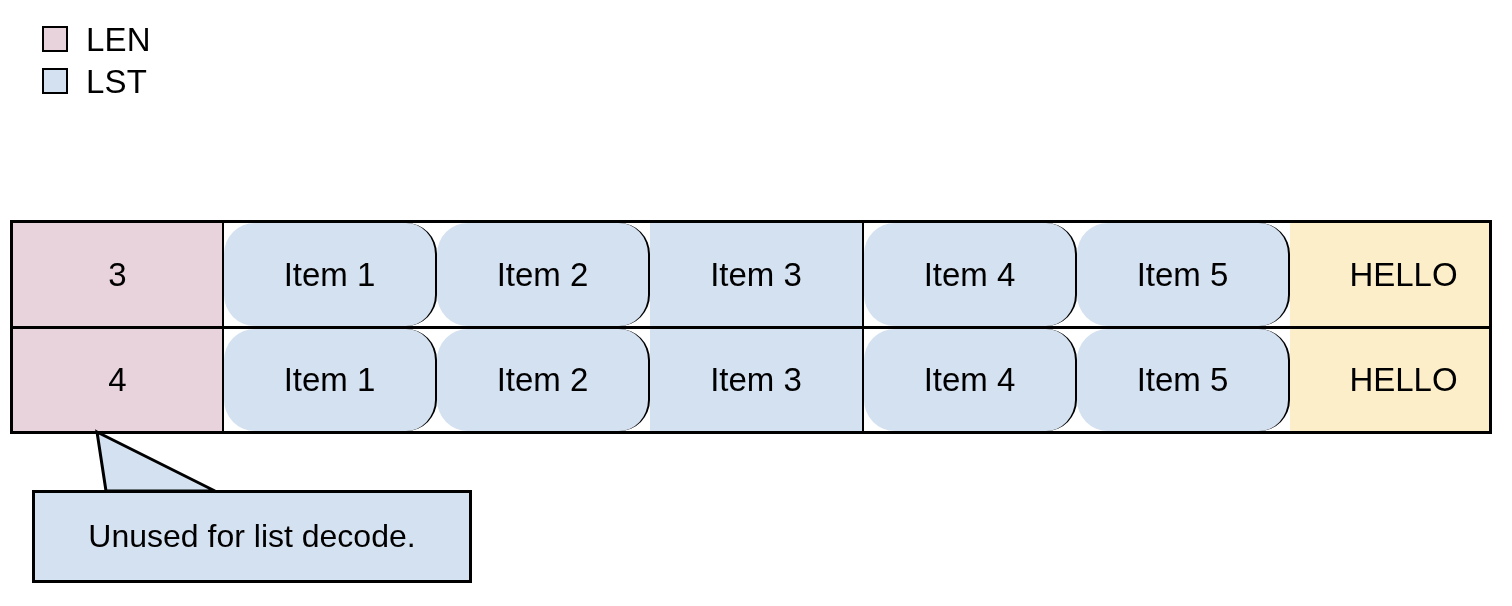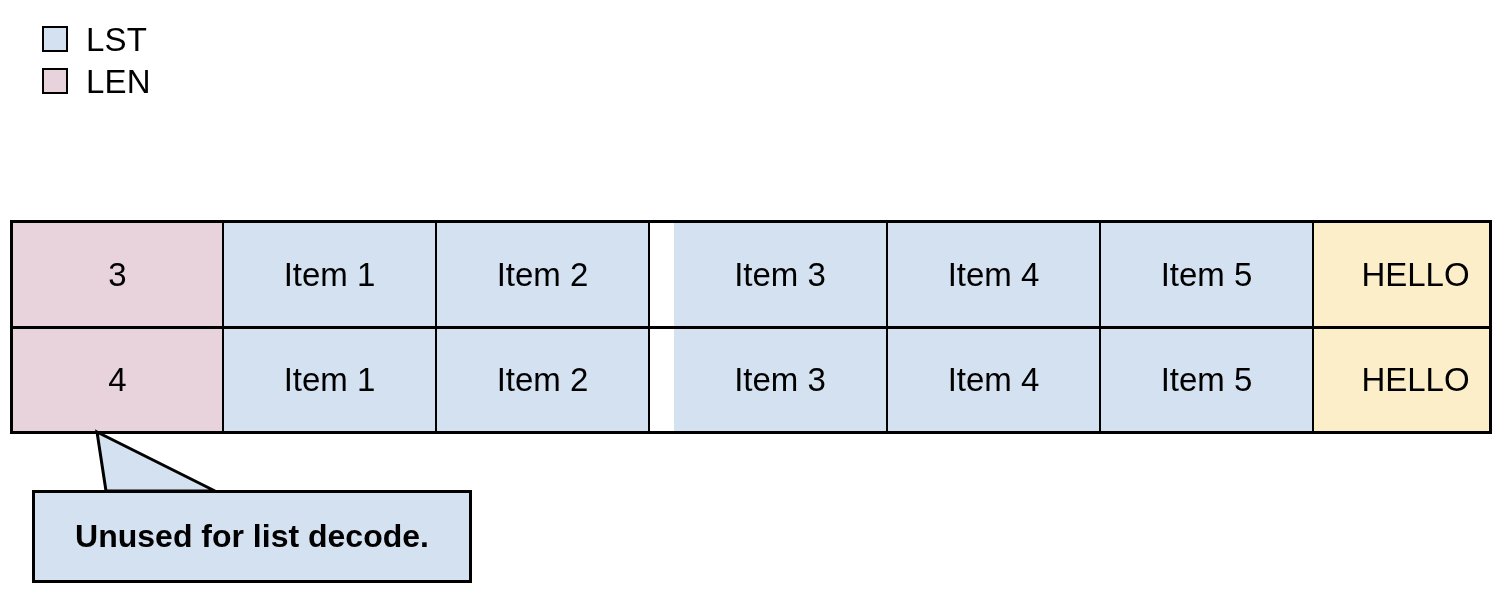--- a/index.html
+++ b/index.html
@@ -71,22 +71,22 @@
     line-height: 33px;
     box-sizing: border-box;
     border-right: 2px solid #000000;
     overflow: hidden;
     white-space: nowrap;
   }
   .cell:last-child {
     border-right: none;
   }
   .cell-len { flex: 0 0 211px; }
-  .cell-lst { flex: 0 0 213px; }
-  .cell-lst-wide { flex: 0 0 214px; margin-left: 24px; }
+  .cell-lst { flex: 0 0 213px; border-radius: 31px; }
+  .cell-lst-wide { flex: 0 0 214px; }
   .cell-fld { flex: 1 1 auto; padding-left: 28px; }
 
   
   #callout {
     position: absolute;
     left: 0;
     top: 425px;
     width: 520px;
     height: 175px;
   }
@@ -104,42 +104,41 @@
     top: 65px;
     width: 440px;
     height: 93px;
     background: #d4e1f0;
     border: 3px solid #000000;
     box-sizing: border-box;
     display: flex;
     flex-direction: column;
     align-items: center;
     justify-content: center;
-    font-weight: bold;
   }
   .callout-line {
     font-size: 32px;
     line-height: 41px;
     white-space: nowrap;
     text-align: center;
   }
 </style>
 </head>
 <body>
 
 <div id="legend">
 
   <div class="legend-row">
-    <span class="legend-swatch" style="background-color: rgb(212, 225, 240);"></span>
-    <span class="legend-label">LST</span>
+    <span class="legend-swatch" style="background-color: rgb(232, 210, 220);"></span>
+    <span class="legend-label">LEN</span>
   </div>
 
   <div class="legend-row">
-    <span class="legend-swatch" style="background-color: rgb(232, 210, 220);"></span>
-    <span class="legend-label">LEN</span>
+    <span class="legend-swatch" style="background-color: rgb(212, 225, 240);"></span>
+    <span class="legend-label">LST</span>
   </div>
 
 
 </div>
 
 <div id="record-table">
 
   <div class="table-row row-first">
     <div class="cell cell-len" style="background-color: rgb(232, 210, 220);">3</div>
     <div class="cell cell-lst" style="background-color: rgb(212, 225, 240);">Item 1</div>

